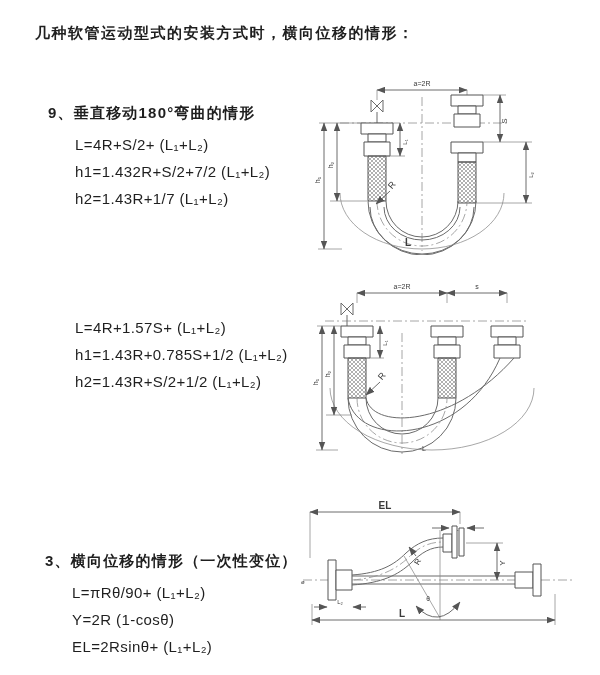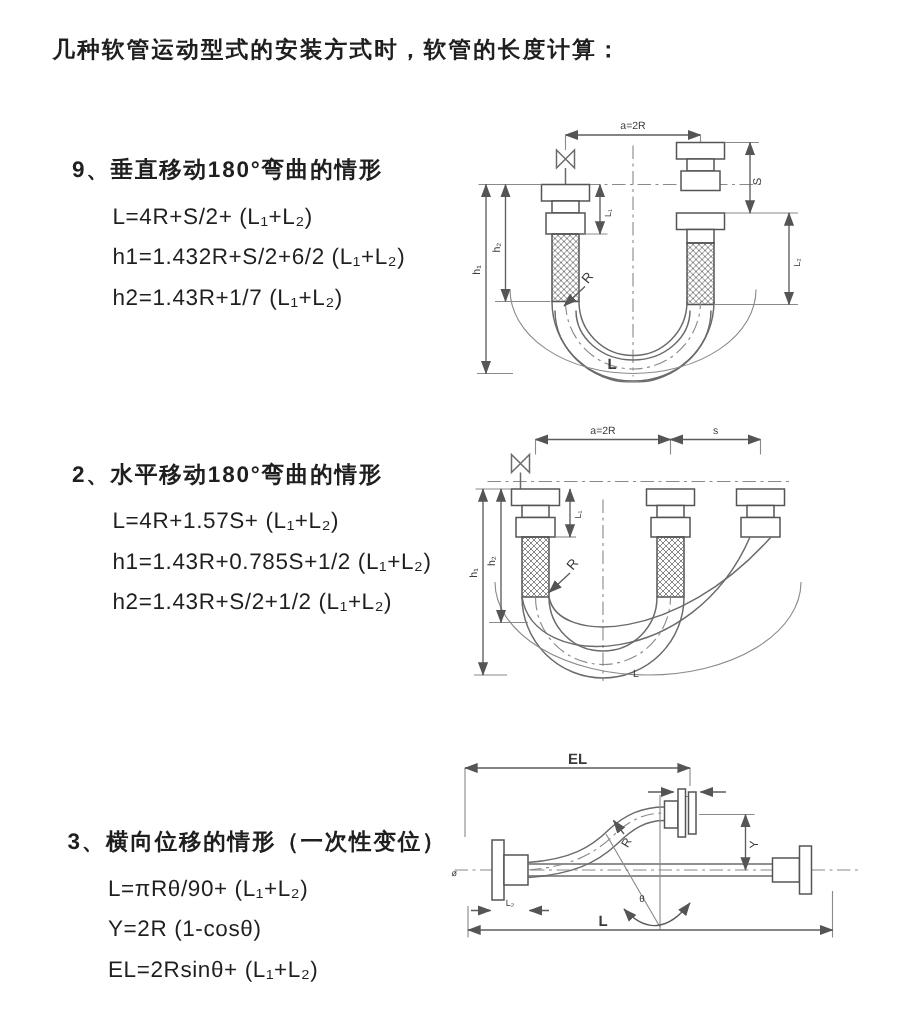--- a/index.html
+++ b/index.html
@@ -20,33 +20,32 @@
   .thin{stroke:#8a8a8a;stroke-width:.75;fill:none;}
   .cl{stroke:#8a8a8a;stroke-width:.75;fill:none;stroke-dasharray:9 3 2 3;}
   .dim{stroke:#5c5c5c;stroke-width:.9;fill:none;}
   .fit{stroke:#555;stroke-width:1;fill:#fff;}
   .braid{stroke:#555;stroke-width:1;}
   .lb{fill:#3a3a3a;font-family:"Liberation Sans","DejaVu Sans",sans-serif;}
 </style>
 </head>
 <body>
 
-<div class="title">几种软管运动型式的安装方式时，软管的长度计算：</div>
+<div class="title">几种软管运动型式的安装方式时，横向位移的情形：</div>
 
 <div class="sec" style="left:48px;top:104px">
   <div class="h">9、垂直移动180°弯曲的情形</div>
   <div class="fs">
     <div class="f">L=4R+S/2+ (L₁+L₂)</div>
-    <div class="f">h1=1.432R+S/2+6/2 (L₁+L₂)</div>
+    <div class="f">h1=1.432R+S/2+7/2 (L₁+L₂)</div>
     <div class="f">h2=1.43R+1/7 (L₁+L₂)</div>
   </div>
 </div>
 
 <div class="sec" style="left:48px;top:307px">
-  <div class="h">2、水平移动180°弯曲的情形</div>
   <div class="fs">
     <div class="f">L=4R+1.57S+ (L₁+L₂)</div>
     <div class="f">h1=1.43R+0.785S+1/2 (L₁+L₂)</div>
     <div class="f">h2=1.43R+S/2+1/2 (L₁+L₂)</div>
   </div>
 </div>
 
 <div class="sec" style="left:45px;top:552px">
   <div class="h">3、横向位移的情形（一次性变位）</div>
   <div class="fs">

